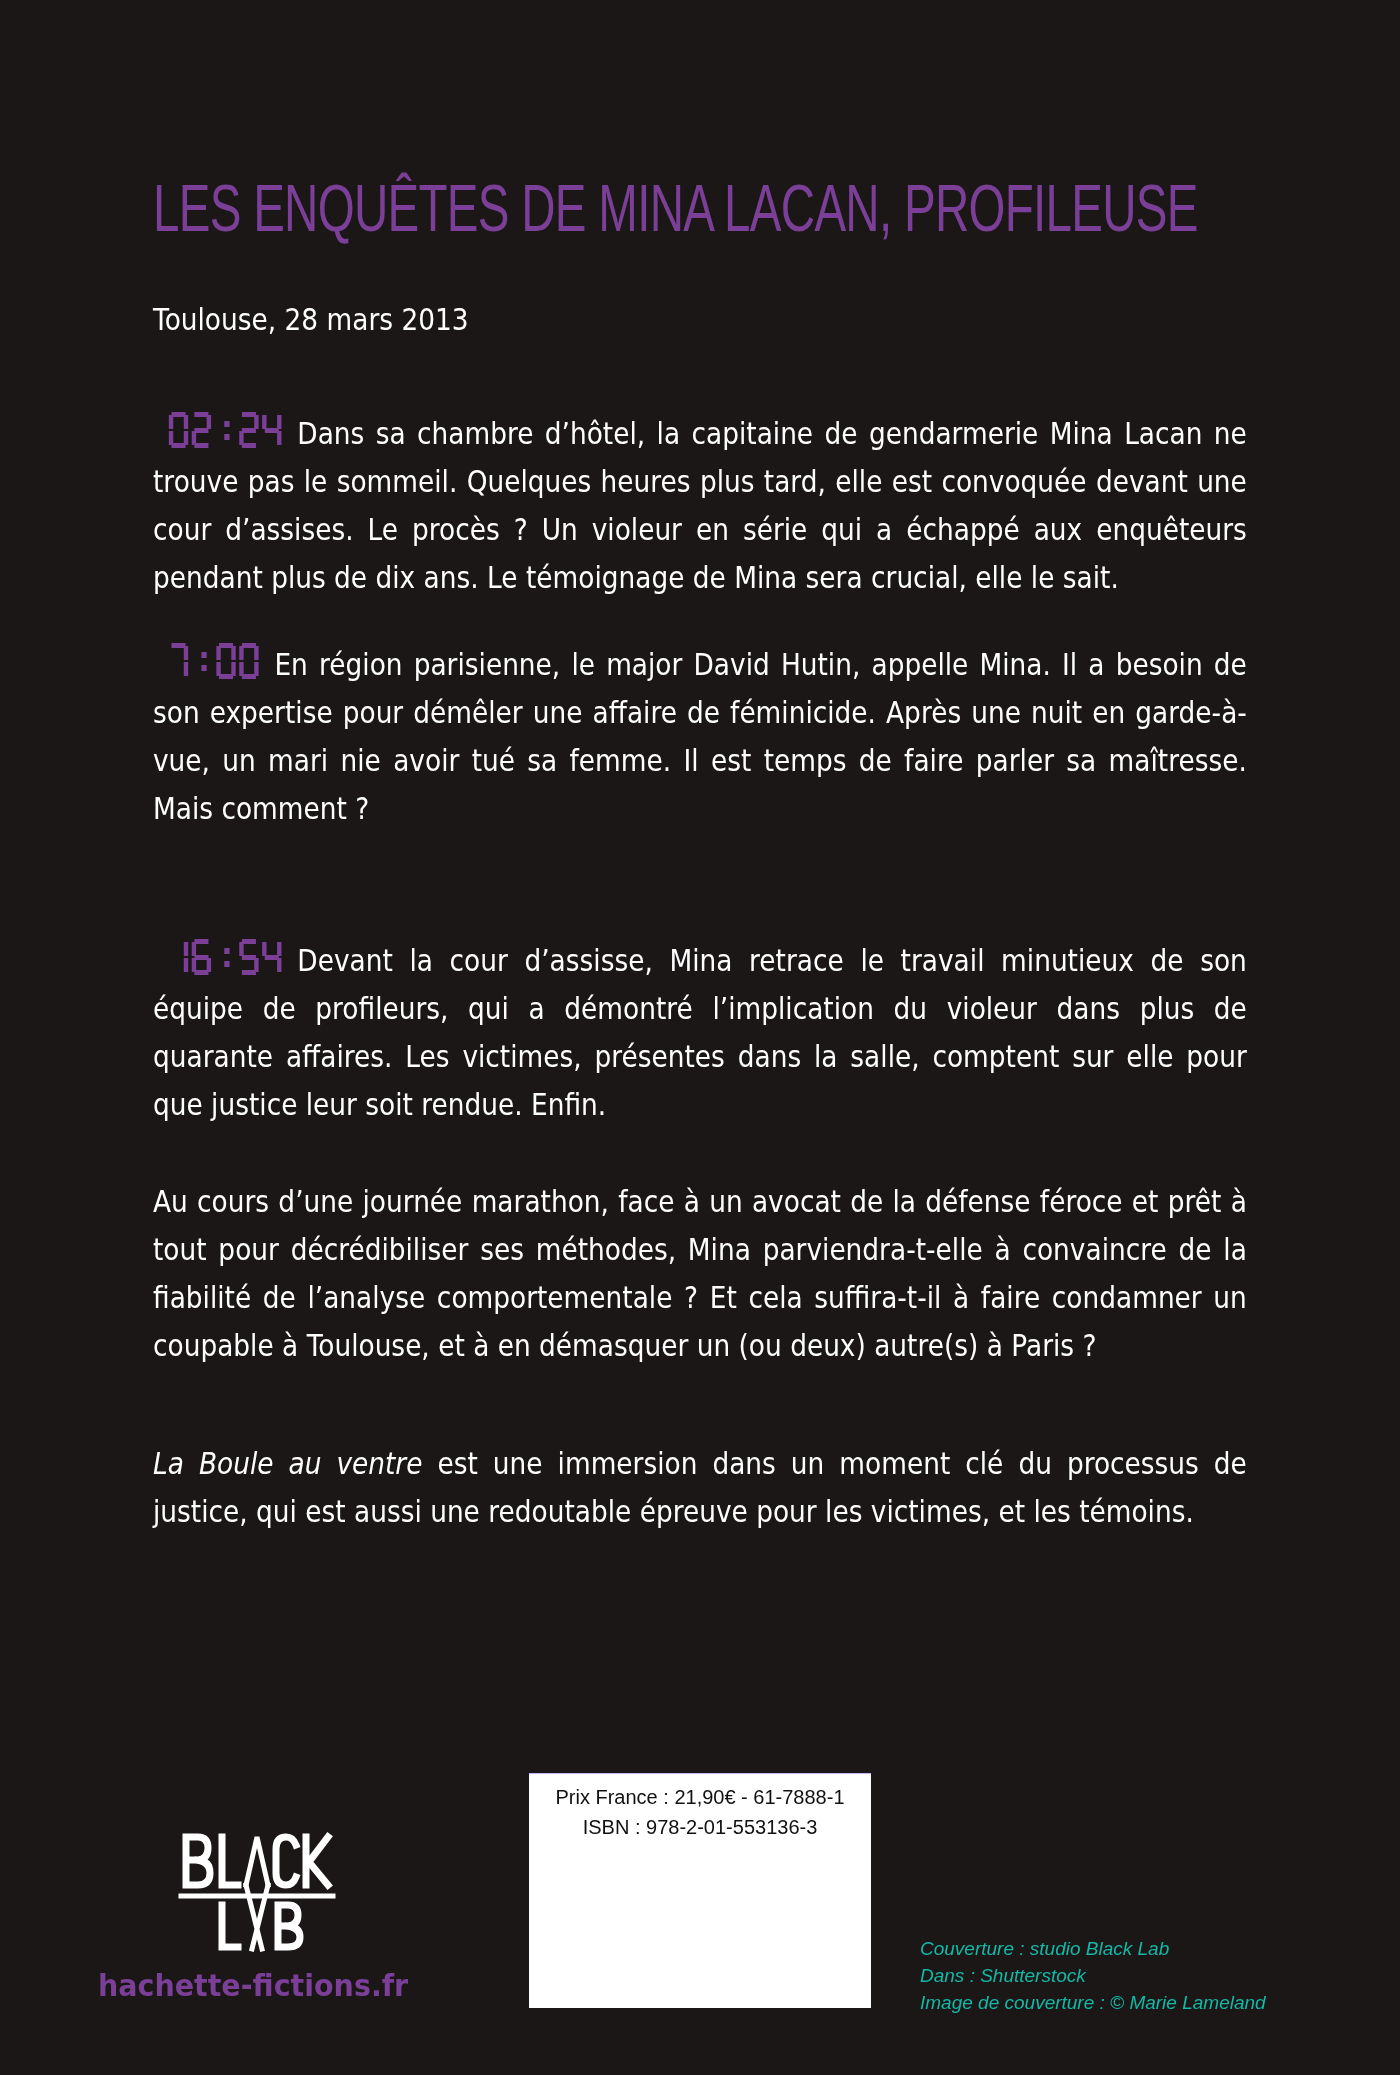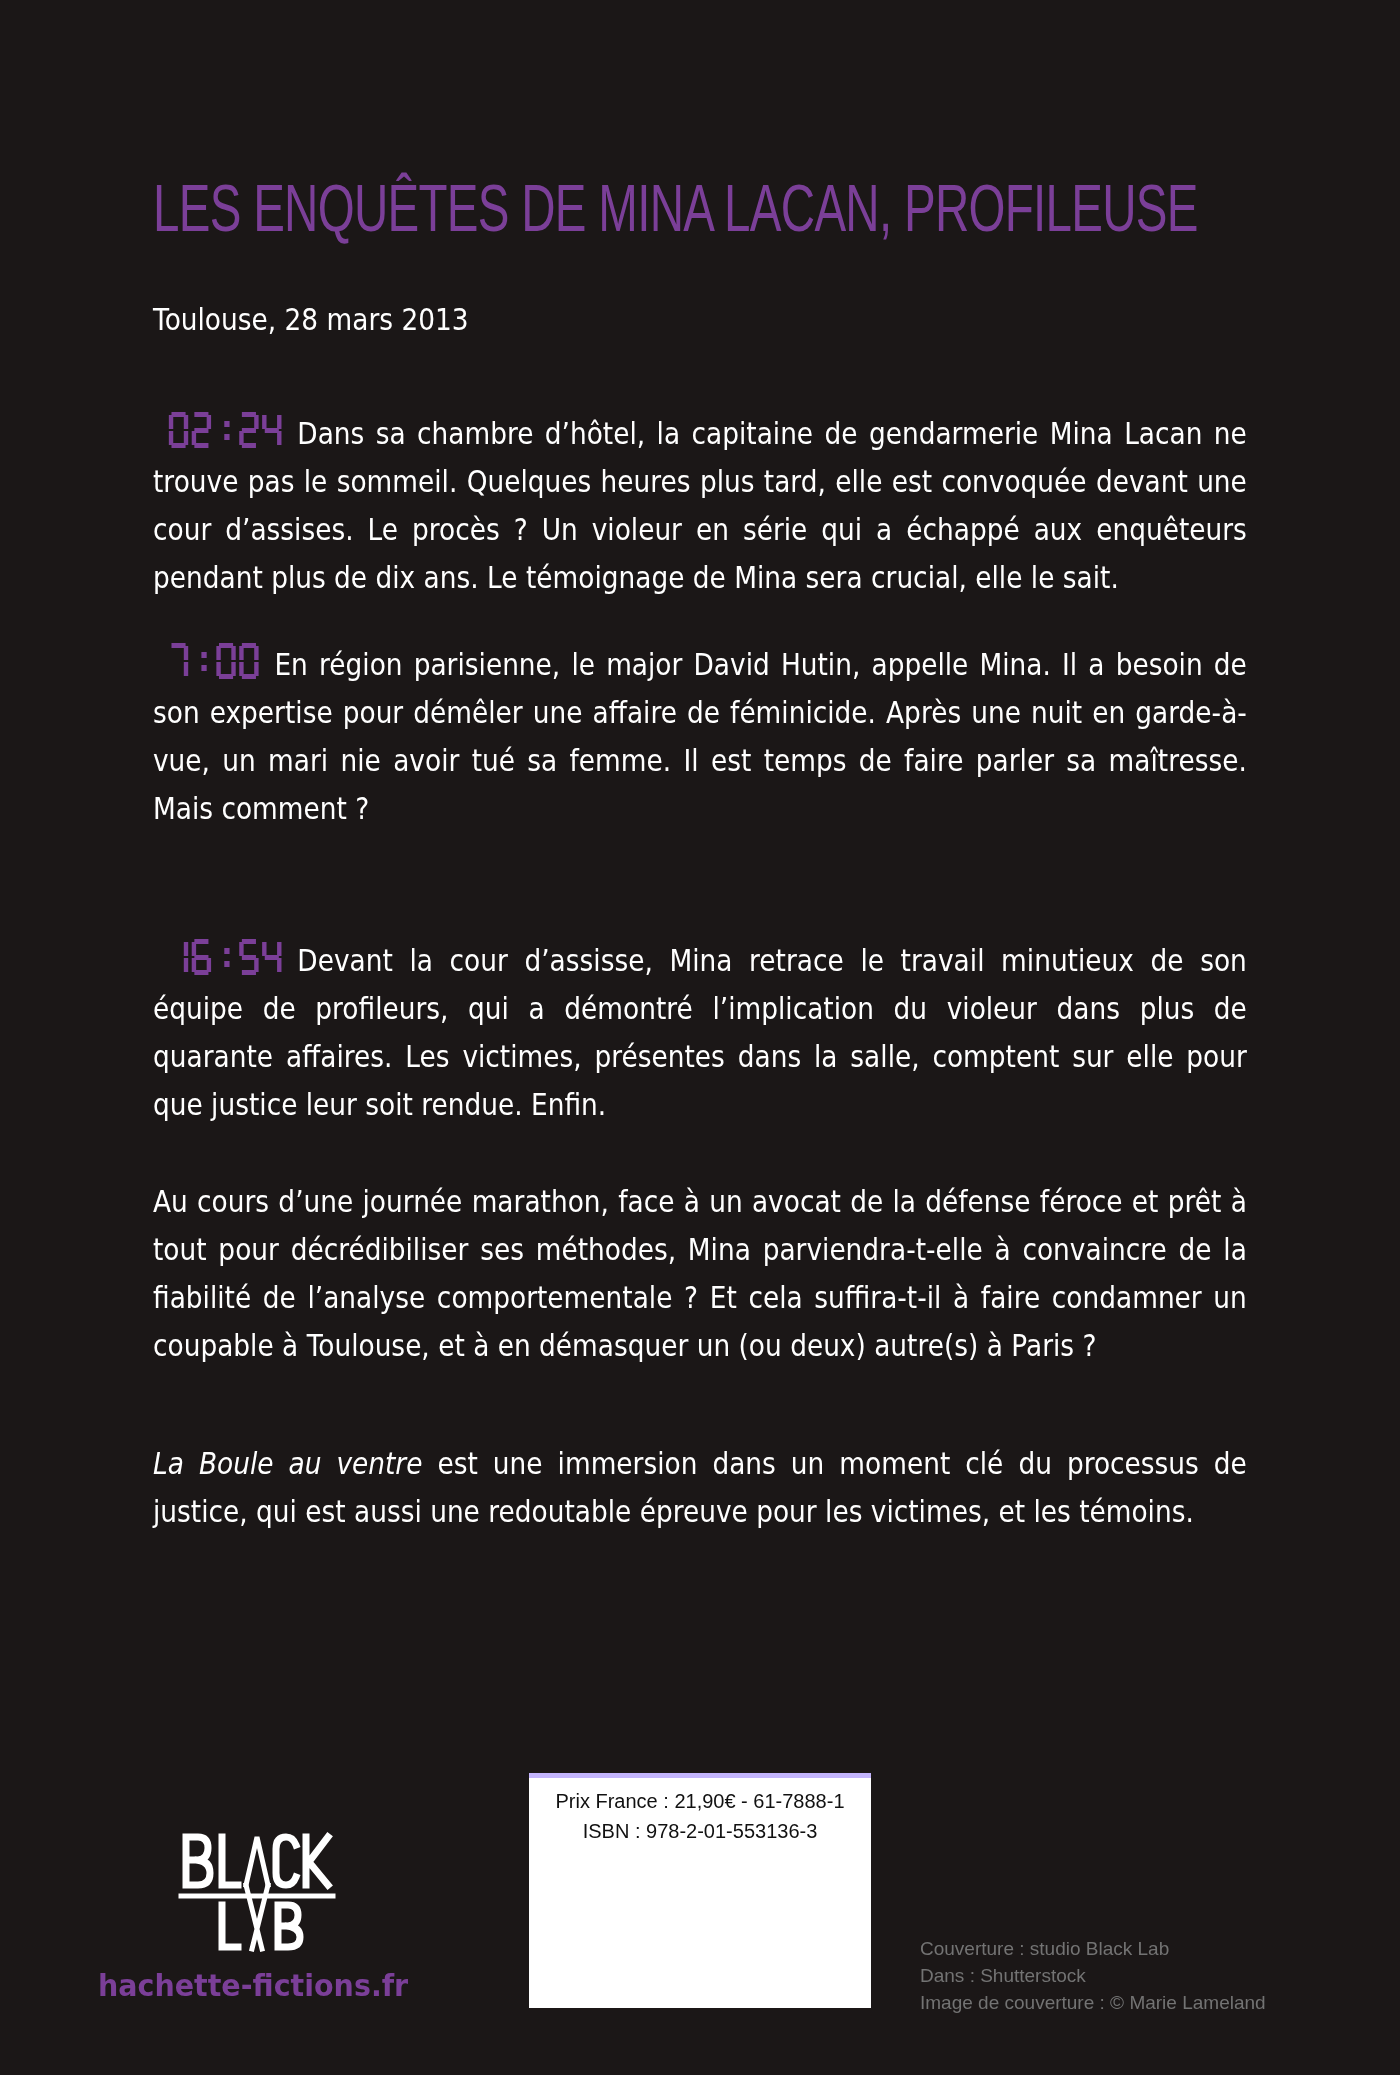--- a/index.html
+++ b/index.html
@@ -136,38 +136,39 @@
       transform-origin: left top;
       white-space: nowrap;
     }
     .price-box {
       position: absolute;
       left: 529px;
       top: 1773px;
       width: 342px;
       height: 235px;
       background: #ffffff;
-      border-top: 5px solid #c4b5fd;
+      border-top: 1px solid #c4b5fd;
       box-sizing: border-box;
       color: #111;
       font-family: "Liberation Sans", sans-serif;
       font-size: 20px;
       line-height: 30px;
       text-align: center;
       padding-top: 8px;
     }
     .price-box div { white-space: nowrap; }
     .credits {
       position: absolute;
       left: 920px;
       top: 1935px;
       font-family: "Liberation Sans", sans-serif;
       font-size: 19px;
       line-height: 27px;
-      color: #737373;
+      color: #14b8a6;
+      font-style: italic;
     }
     .credits div { white-space: nowrap; }
   </style>
 </head>
 <body>
 
 <h1 class="series-title">LES ENQUÊTES DE MINA LACAN, PROFILEUSE</h1>
 
 <div class="dateline">Toulouse, 28 mars 2013</div>
 

